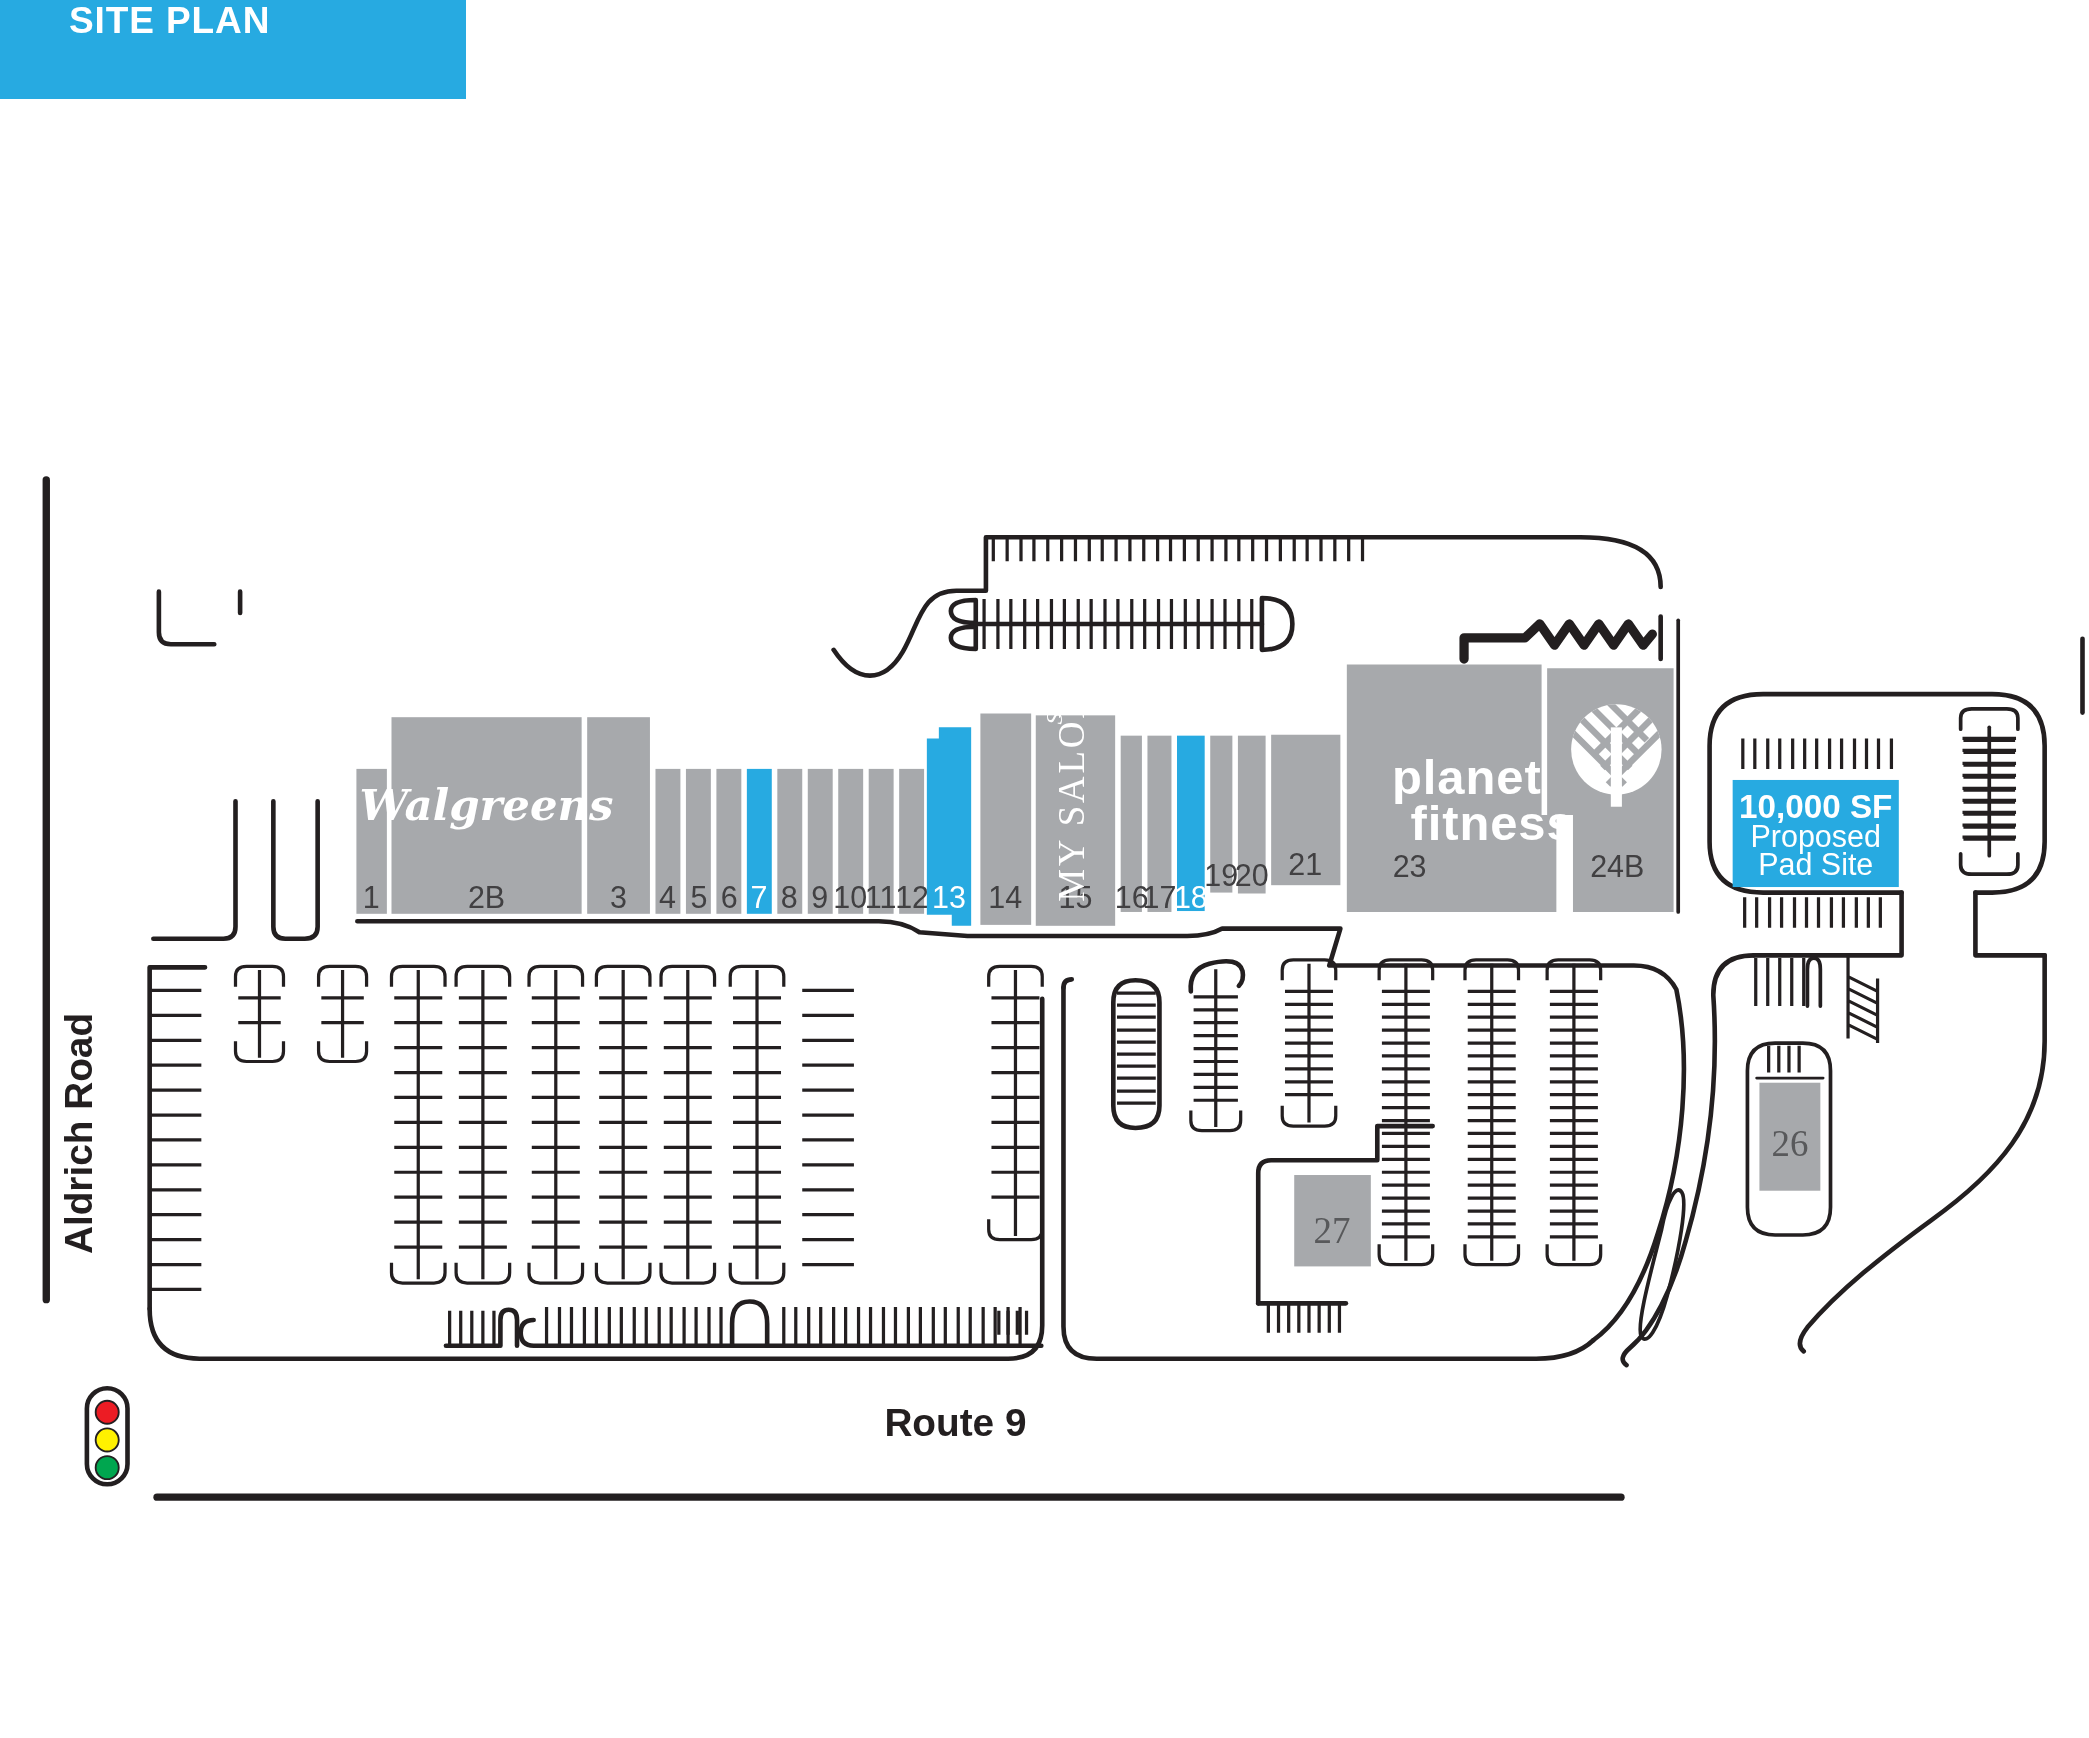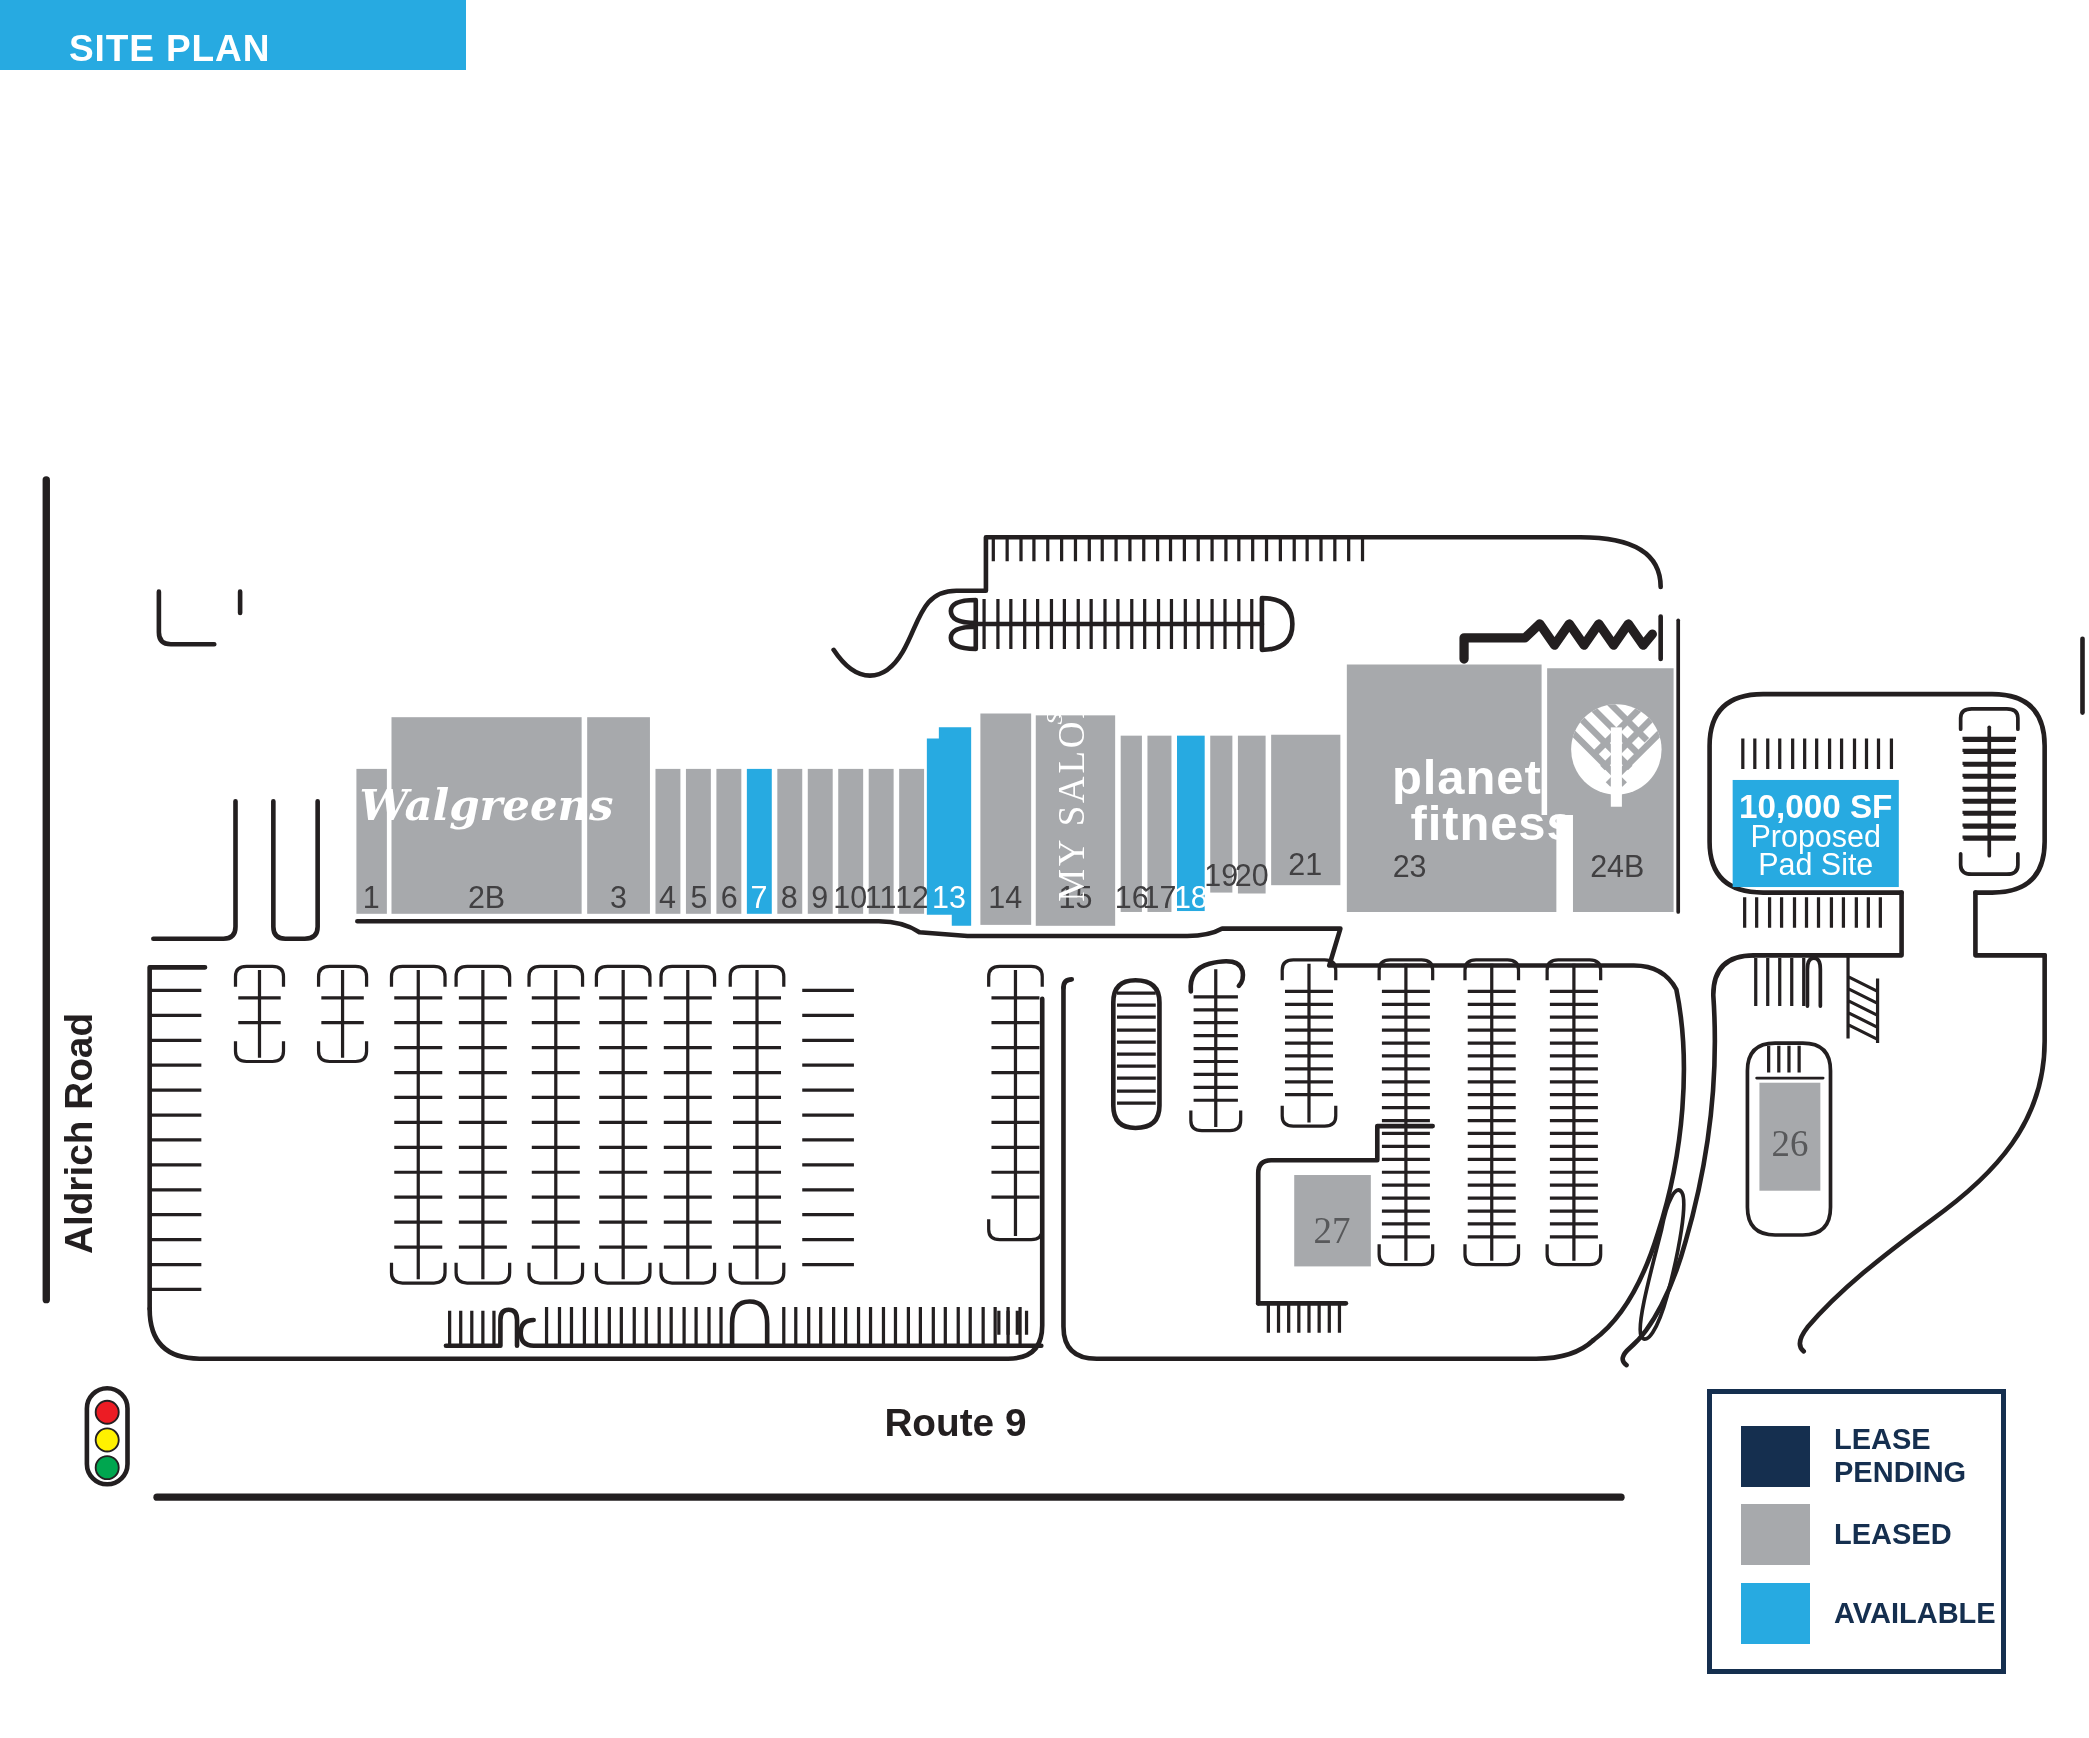--- a/index.html
+++ b/index.html
@@ -1,18 +1,18 @@
 <!DOCTYPE html>
 <html style="font-size:14.8px"><head>
 <meta charset="utf-8">
 <style>
   html,body{margin:0;padding:0;background:#fff;}
   #stage{position:relative;width:2090px;height:1739px;background:#ffffff;overflow:hidden;
          font-family:"Liberation Sans",sans-serif;}
-  #hdr{position:absolute;left:0;top:0;width:466px;height:70px;display:flex;align-items:flex-end;}
+  #hdr{position:absolute;left:0;top:0;width:466px;height:99px;display:flex;align-items:flex-start;}
   #hdr span{margin-left:69px;font-size:37px;font-weight:bold;color:#fff;letter-spacing:0.9px;}
   svg text{user-select:none;}
   .ulbl{font-family:"Liberation Sans",sans-serif;font-size:33px;fill:#414042;}
   .ulbl.avail{fill:#ffffff;}
   .ulbl.serif{font-family:"Liberation Serif",serif;font-size:40px;fill:#58595B;}
   .roadlbl{font-family:"Liberation Sans",sans-serif;font-weight:bold;font-size:42px;fill:#231F20;}
   .walg{font-family:"DejaVu Serif",serif;font-style:italic;font-weight:bold;font-size:47px;fill:#ffffff;}
   .pf{font-family:"Liberation Sans",sans-serif;font-weight:bold;font-size:53px;fill:#ffffff;letter-spacing:1px;}
   .salon{font-family:"Liberation Serif",serif;font-size:40px;fill:#ffffff;letter-spacing:3px;}
   .salonsub{font-family:"Liberation Serif",serif;font-style:italic;font-size:26px;fill:#ffffff;}
@@ -227,29 +227,14 @@
     <text class="roadlbl" transform="translate(100 1228) rotate(-90)" text-anchor="middle">Aldrich Road</text>
 
     <g>
       <rect x="94" y="1504" width="44" height="104" rx="22" fill="#ffffff" stroke="#231F20" stroke-width="5"></rect>
       <circle cx="116" cy="1530" r="12.5" fill="#EC1C24" stroke="#231F20" stroke-width="2"></circle>
       <circle cx="116" cy="1560" r="12.5" fill="#FFF100" stroke="#231F20" stroke-width="2"></circle>
       <circle cx="116" cy="1590" r="12.5" fill="#00A64F" stroke="#231F20" stroke-width="2"></circle>
     </g>
   </svg>
 
-  <div id="legend">
-    <div class="lrow" style="top:29px;">
-      <div class="lsw" style="background: rgb(21, 47, 79);"></div>
-      <div class="llab">LEASE
-PENDING</div>
-    </div>
-    <div class="lrow" style="top:110px;">
-      <div class="lsw" style="background: rgb(167, 169, 172);"></div>
-      <div class="llab">LEASED</div>
-    </div>
-    <div class="lrow" style="top:189px;">
-      <div class="lsw" style="background: rgb(39, 170, 225);"></div>
-      <div class="llab">AVAILABLE</div>
-    </div>
-  </div>
 </div>
 
 
 </body></html>

